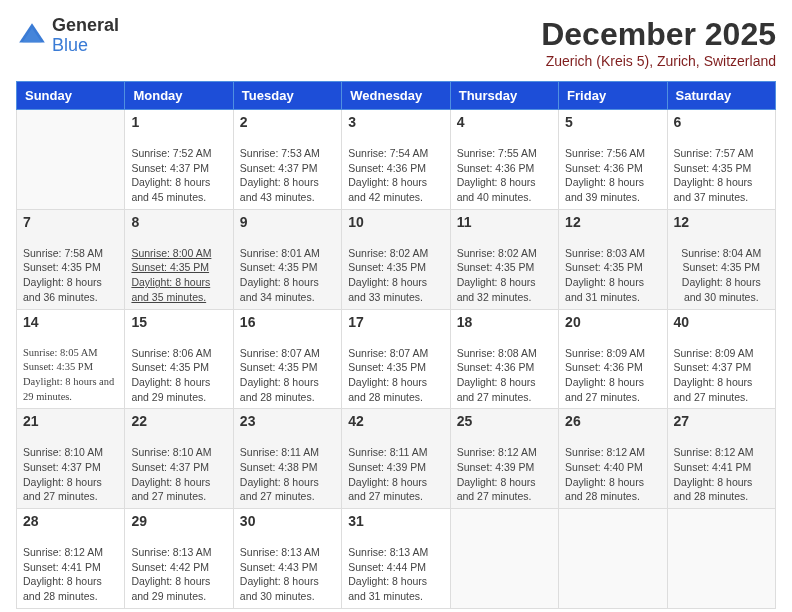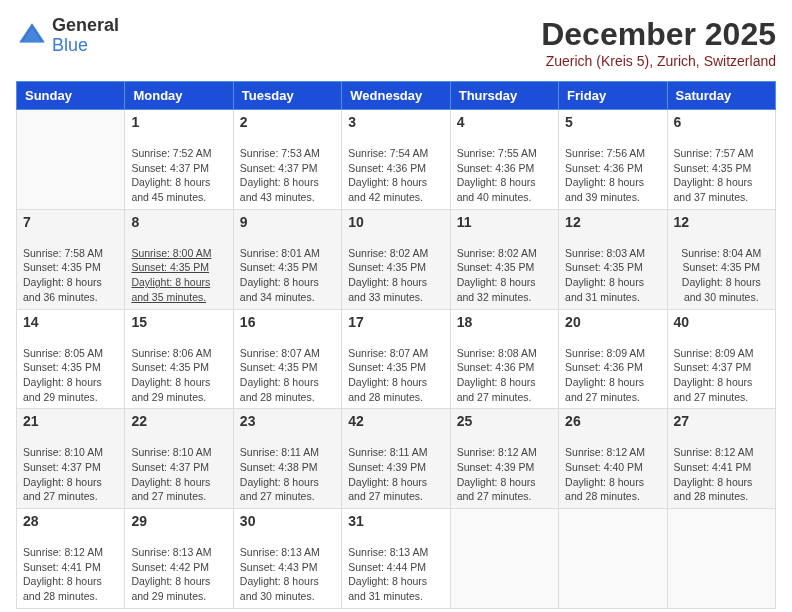--- a/index.html
+++ b/index.html
@@ -206,21 +206,21 @@
         <td>
           <span class="day-num">12</span>
           <div class="day-info" style="white-space: pre-line; text-align: center;">Sunrise: 8:04 AM
 Sunset: 4:35 PM
 Daylight: 8 hours and 30 minutes.</div>
         </td>
       </tr>
       <tr class="row-bg-white">
         <td>
           <span class="day-num">14</span>
-          <div class="day-info" style="white-space: pre-line;">Sunrise: 8:05 AM
+          <div class="day-info" style="white-space: pre-line; font-family: Liberation Serif, serif;">Sunrise: 8:05 AM
 Sunset: 4:35 PM
 Daylight: 8 hours and 29 minutes.</div>
         </td>
         <td>
           <span class="day-num">15</span>
           <div class="day-info" style="white-space: pre-line;">Sunrise: 8:06 AM
 Sunset: 4:35 PM
 Daylight: 8 hours and 29 minutes.</div>
         </td>
         <td>

